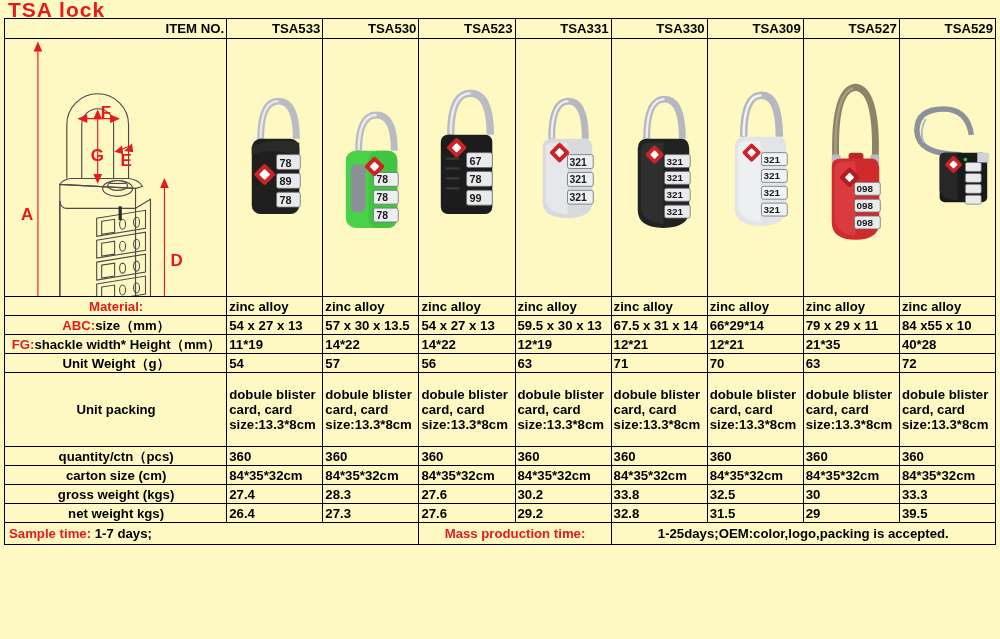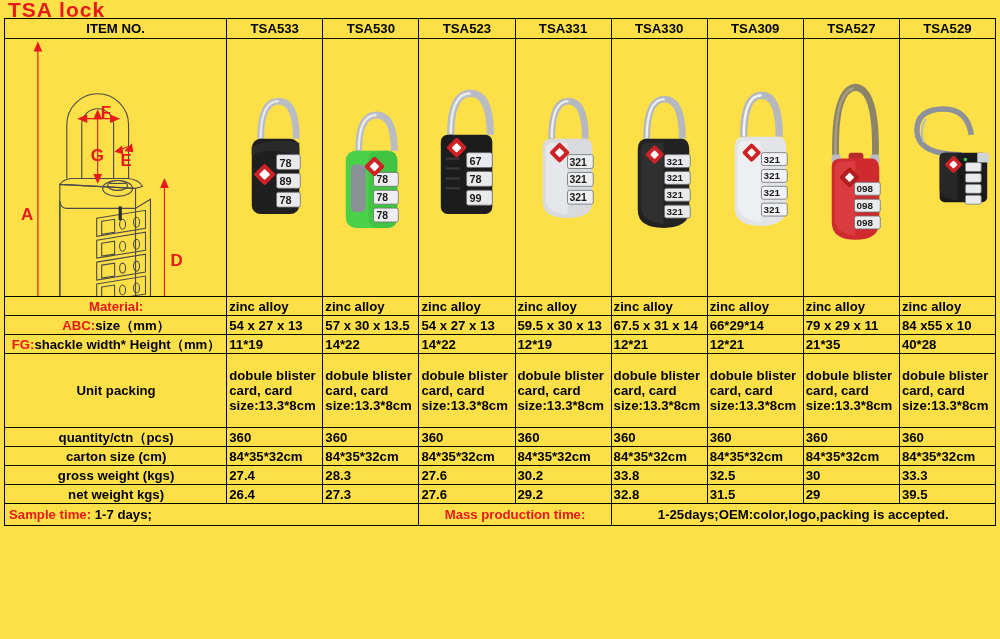--- a/index.html
+++ b/index.html
@@ -6,21 +6,21 @@
   html, body {
     margin: 0; padding: 0;
     width: 1000px; height: 639px;
     background: #ffffff;
     font-family: "Liberation Sans", sans-serif;
     overflow: hidden;
   }
   #page {
     position: relative;
     width: 1000px; height: 639px;
-    background: #fde047;
+    background: #fef9c3;
     text-decoration: underline;
   }
 
   
   .title {
     position: absolute;
     left: 8px; top: -2px;
     font-size: 21px;
     font-weight: bold;
     color: #e8191b;
@@ -42,21 +42,21 @@
     padding: 0 2px;
     font-size: 13.2px;
     font-weight: bold;
     color: #000;
     vertical-align: middle;
     line-height: 15px;
     overflow: visible;
     white-space: nowrap;
   }
   .hdr td {
-    text-align: center;
+    text-align: right;
     height: 20px;
     font-size: 14.5px;
     font-weight: bold;
   }
   .lbl {
     text-align: center;
     padding-left: 3px !important;
   }
   .red { color: #e8191b; }
   .rowh { height: 19px; }
@@ -405,20 +405,31 @@
           <td class="lbl"><span class="red">FG:</span><span>shackle width* Height（mm）</span></td>
           <td class="val">11*19</td>
           <td class="val">14*22</td>
           <td class="val">14*22</td>
           <td class="val">12*19</td>
           <td class="val">12*21</td>
           <td class="val">12*21</td>
           <td class="val">21*35</td>
           <td class="val">40*28</td>
         </tr>
+        <tr class="rowh">
+          <td class="lbl"><span>Unit Weight（g）</span></td>
+          <td class="val">54</td>
+          <td class="val">57</td>
+          <td class="val">56</td>
+          <td class="val">63</td>
+          <td class="val">71</td>
+          <td class="val">70</td>
+          <td class="val">63</td>
+          <td class="val">72</td>
+        </tr>
         <tr class="packrow">
           <td class="lbl">Unit packing</td>
           <td class="packcell">dobule blister card, card size:13.3*8cm</td>
           <td class="packcell">dobule blister card, card size:13.3*8cm</td>
           <td class="packcell">dobule blister card, card size:13.3*8cm</td>
           <td class="packcell">dobule blister card, card size:13.3*8cm</td>
           <td class="packcell">dobule blister card, card size:13.3*8cm</td>
           <td class="packcell">dobule blister card, card size:13.3*8cm</td>
           <td class="packcell">dobule blister card, card size:13.3*8cm</td>
           <td class="packcell">dobule blister card, card size:13.3*8cm</td>

